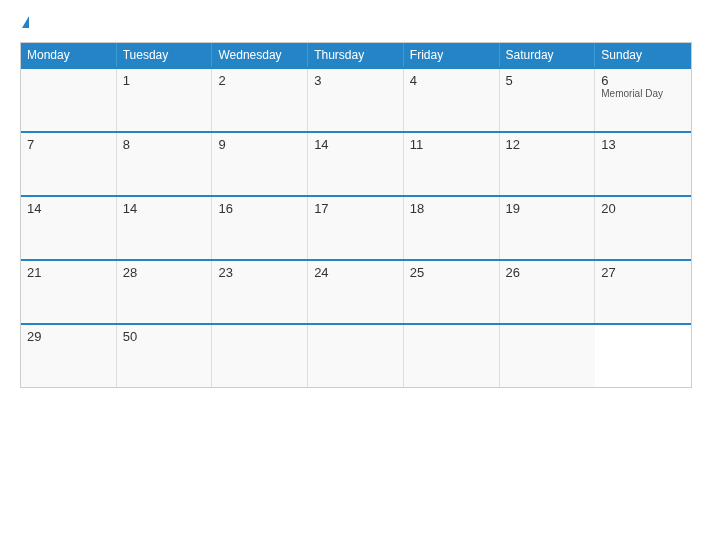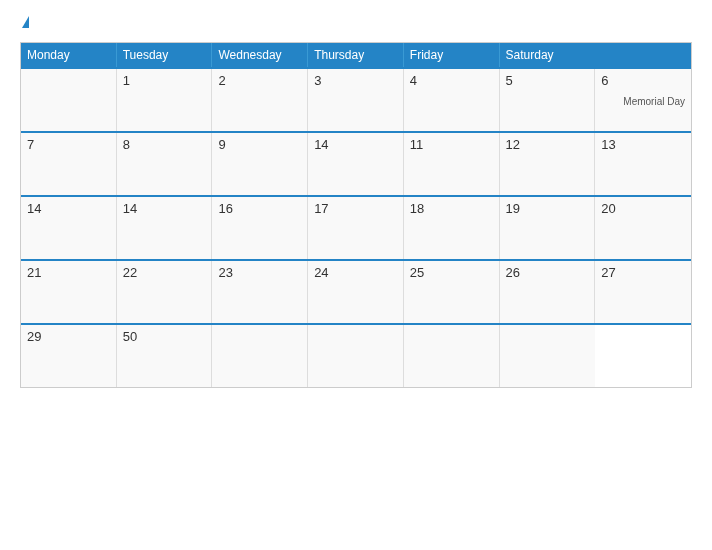--- a/index.html
+++ b/index.html
@@ -120,23 +120,22 @@
       background: #f9f9f9;
     }
     .day-number {
       font-size: 13px;
       color: #333;
       display: block;
     }
     .holiday-text {
       font-size: 10px;
       color: #555;
-      margin-top: 8px;
+      margin-top: 0;
       display: block;
-      text-align: right;
     }
   </style>
 </head>
 <body>
 
 <div class="page">
 
   <div class="header">
     <div class="logo">
       <div class="logo-top-row">
@@ -150,20 +149,21 @@
   </div>
 
   <div class="calendar">
     <div class="cal-header-row">
     <div class="cal-header-cell">Monday</div>
         <div class="cal-header-cell">Tuesday</div>
         <div class="cal-header-cell">Wednesday</div>
         <div class="cal-header-cell">Thursday</div>
         <div class="cal-header-cell">Friday</div>
         <div class="cal-header-cell">Saturday</div>
+        <div class="cal-header-cell">Sunday</div>
       </div>
     <div class="cal-body">
     <div class="cal-week">
           <div class="cal-cell empty"></div>
           <div class="cal-cell">
             <span class="day-number">1</span>
           </div>
           <div class="cal-cell">
             <span class="day-number">2</span>
           </div>
@@ -225,21 +225,21 @@
           </div>
           <div class="cal-cell">
             <span class="day-number">20</span>
           </div>
         </div>
         <div class="cal-week">
           <div class="cal-cell">
             <span class="day-number">21</span>
           </div>
           <div class="cal-cell">
-            <span class="day-number">22</span>
+            <span class="day-number">28</span>
           </div>
           <div class="cal-cell">
             <span class="day-number">23</span>
           </div>
           <div class="cal-cell">
             <span class="day-number">24</span>
           </div>
           <div class="cal-cell">
             <span class="day-number">25</span>
           </div>

